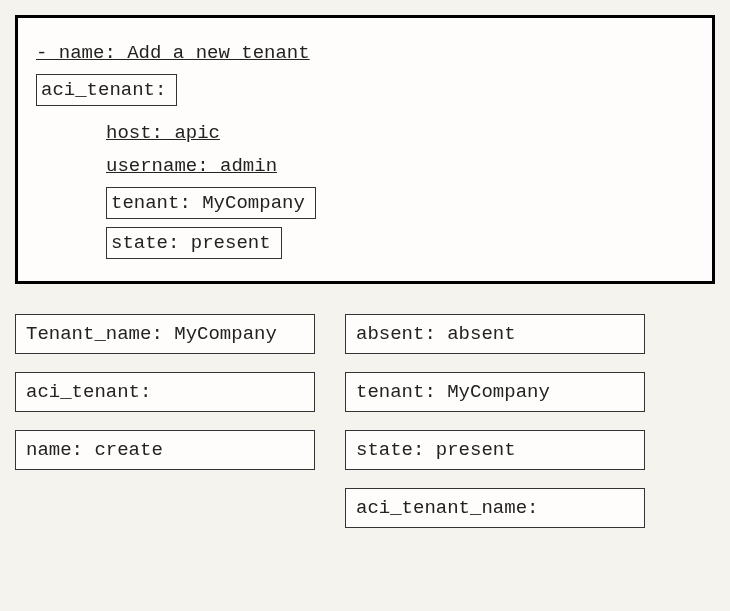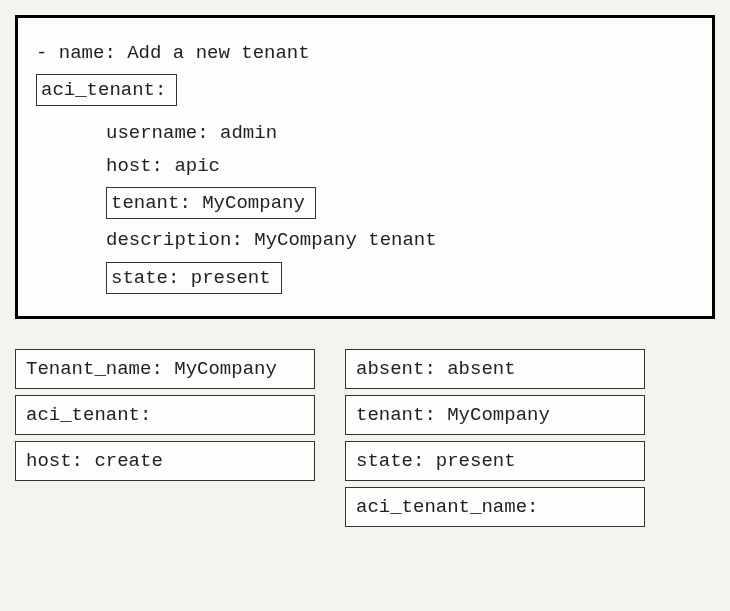--- a/index.html
+++ b/index.html
@@ -16,20 +16,21 @@
       border: 3px solid #000;
       background: #fefdfb;
       padding: 18px 18px 18px 18px;
       margin-bottom: 30px;
       box-sizing: border-box;
     }
     .line {
       white-space: pre;
       line-height: 1.6;
       margin: 2px 0;
+      text-decoration: underline;
     }
     .inline-box {
       border: 1px solid #333;
       display: inline-block;
       padding: 4px 10px 4px 4px;
       margin-top: 4px;
       margin-bottom: 4px;
       white-space: pre;
       background: #fefdfb;
     }
@@ -42,49 +43,48 @@
     .options-area {
       display: flex;
       gap: 30px;
       margin-top: 8px;
     }
     .options-col {
       flex: 0 0 auto;
       width: 300px;
       display: flex;
       flex-direction: column;
-      gap: 6px;
+      gap: 18px;
     }
     .option-box {
       border: 1px solid #333;
       padding: 8px 10px;
       background: #fefdfb;
       white-space: pre;
       box-sizing: border-box;
     }
   </style>
 </head>
 <body>
 
 <div class="code-box">
   <div class="line indent-1">- name: Add a new tenant</div>
   <div><span class="inline-box indent-1">aci_tenant:</span></div>
   <div style="height:6px;"></div>
+  <div class="line indent-2">host: apic</div>
   <div class="line indent-2">username: admin</div>
-  <div class="line indent-2">host: apic</div>
   <div class="indent-2"><span class="inline-box">tenant: MyCompany</span></div>
-  <div class="line indent-2">description: MyCompany tenant</div>
   <div class="indent-2"><span class="inline-box">state: present</span></div>
 </div>
 
 <div class="options-area">
   <div class="options-col">
     <div class="option-box">Tenant_name: MyCompany</div>
     <div class="option-box">aci_tenant:</div>
-    <div class="option-box">host: create</div>
+    <div class="option-box">name: create</div>
   </div>
   <div class="options-col">
     <div class="option-box">absent: absent</div>
     <div class="option-box">tenant: MyCompany</div>
     <div class="option-box">state: present</div>
     <div class="option-box">aci_tenant_name:</div>
   </div>
 </div>
 
 </body></html>

